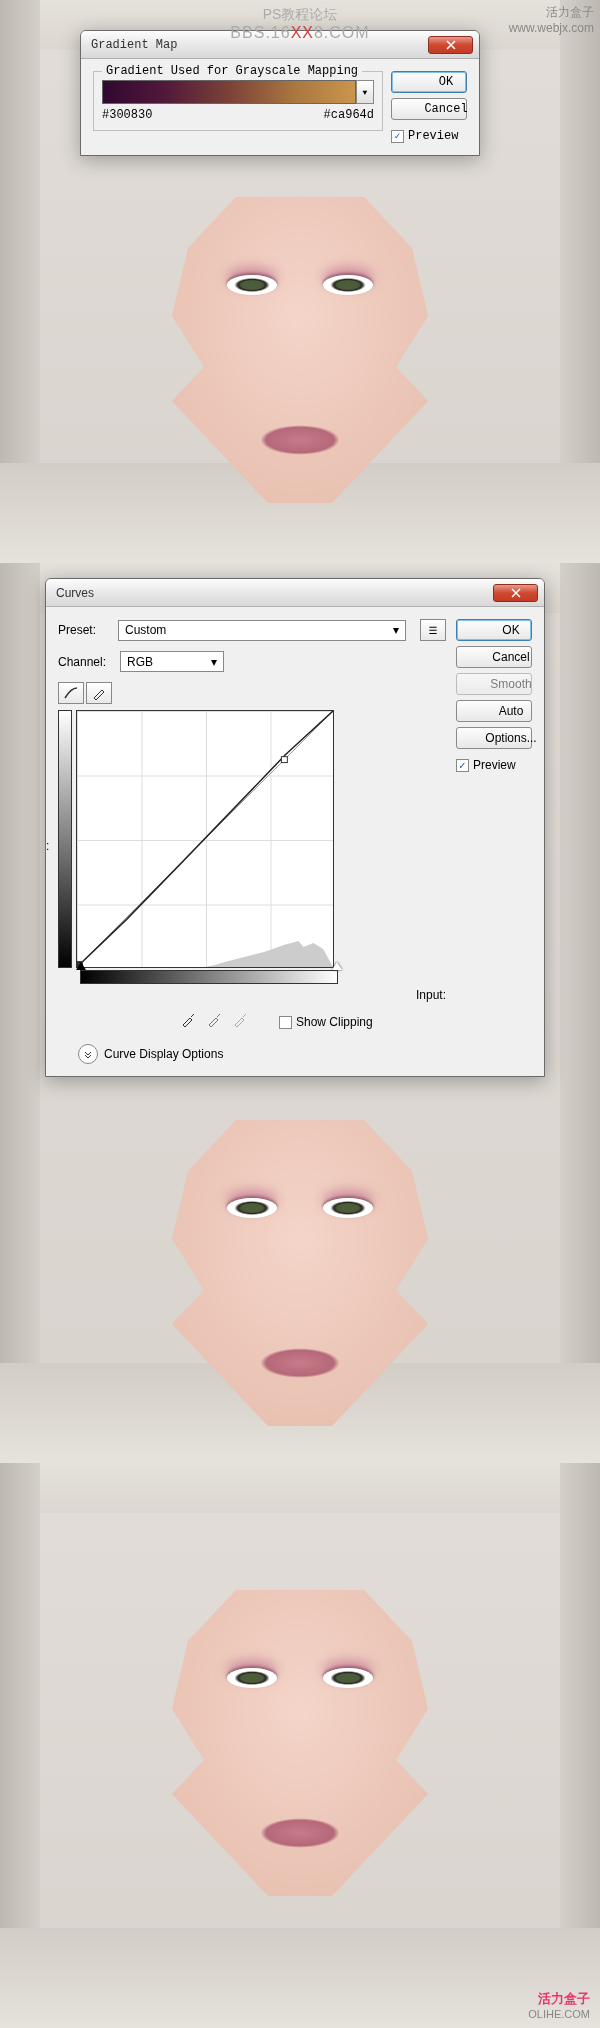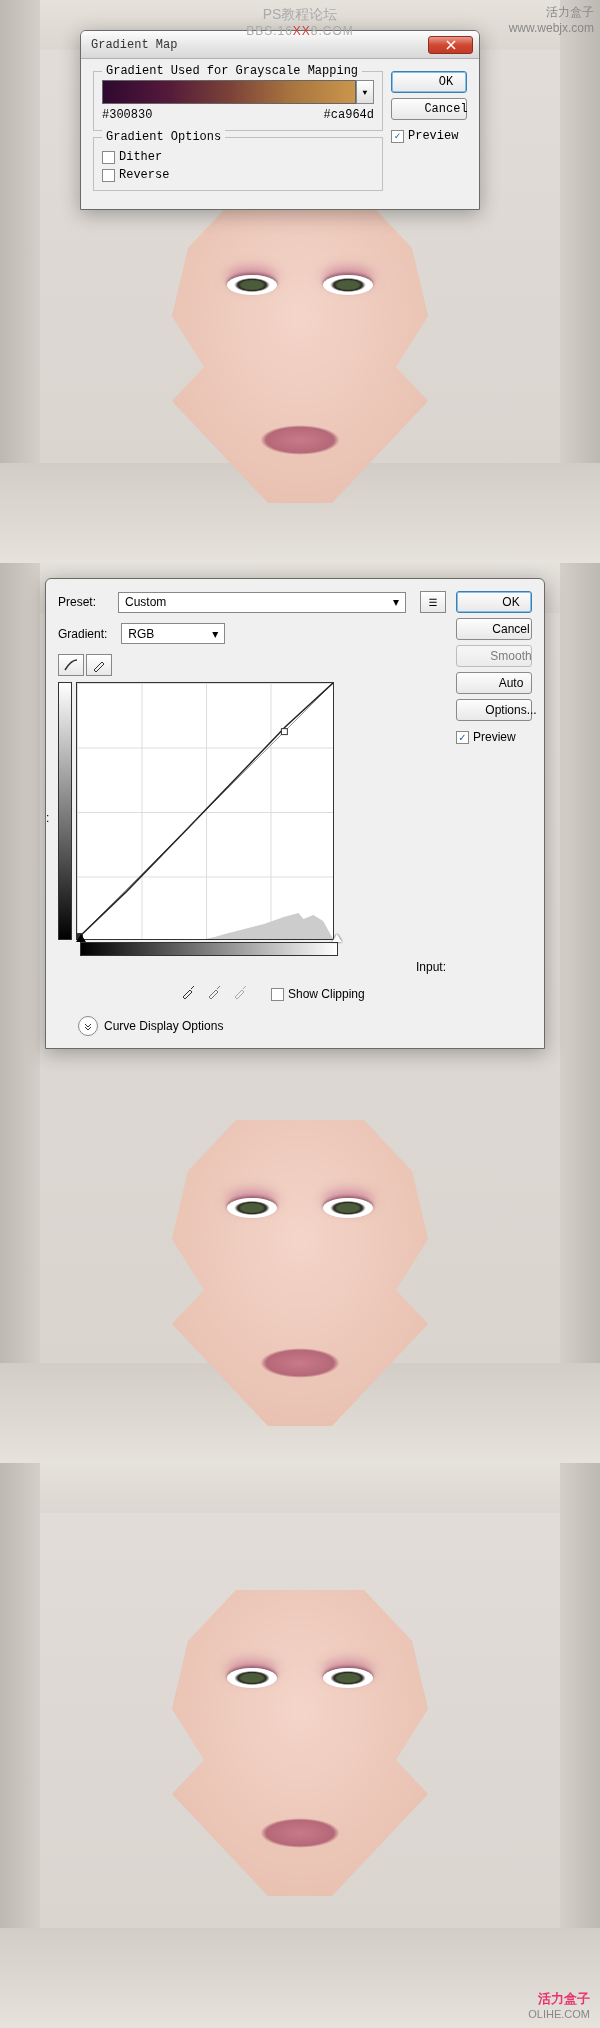--- a/index.html
+++ b/index.html
@@ -335,21 +335,21 @@
     .watermark-top {
       position: absolute;
       top: 6px;
       left: 50%;
       transform: translateX(-50%);
       text-align: center;
       color: #aaa;
       font-size: 14px;
       z-index: 5;
     }
-    .watermark-top .sub { font-size: 12px; letter-spacing: 1px; }
+    .watermark-top .sub { font-size: 16px; letter-spacing: 1px; }
     .watermark-top .xx { color: #d04040; }
     .watermark-tr {
       position: absolute;
       top: 4px;
       right: 6px;
       text-align: right;
       font-size: 12px;
       color: #888;
       z-index: 5;
     }
@@ -413,31 +413,20 @@
           <div class="fieldset-label">Gradient Used for Grayscale Mapping</div>
           <div style="display:flex; gap:0;">
             <div class="gradient-bar"></div>
             <div class="dropdown-arrow">▼</div>
           </div>
           <div class="color-labels">
             <span>#300830</span>
             <span>#ca964d</span>
           </div>
         </div>
-        <div class="fieldset">
-          <div class="fieldset-label">Gradient Options</div>
-          <div class="ps-checkbox">
-            <span class="checkbox-box"></span>
-            <span>Dither</span>
-          </div>
-          <div class="ps-checkbox">
-            <span class="checkbox-box"></span>
-            <span>Reverse</span>
-          </div>
-        </div>
       </div>
       <div class="right-col">
         <div class="ps-button primary">OK</div>
         <div class="ps-button">Cancel</div>
         <div class="ps-checkbox">
           <span class="checkbox-box">✓</span>
           <span>Preview</span>
         </div>
       </div>
     </div>
@@ -455,32 +444,41 @@
   <div class="face-silhouette" style="top:540px">
     <div class="face-shape"></div>
     <div class="eyes">
         <div class="eye"></div>
         <div class="eye"></div>
       </div>
     <div class="lips"></div>
   </div>
 
   <div class="dialog" style="top:15px; left:45px; width:500px;">
+    <div class="titlebar">
+      <span>Curves</span>
+      <span class="spacer"></span>
+      <div class="close-btn">
+        <svg width="10" height="10" viewBox="0 0 10 10">
+            <path d="M1 1 L9 9 M9 1 L1 9" stroke="white" stroke-width="1.5"></path>
+          </svg>
+      </div>
+    </div>
     <div class="dialog-body curves-body">
       <div class="left-col">
         <div class="preset-row">
           <label>Preset:</label>
           <div class="combo">
             <span>Custom</span>
             <span>▾</span>
           </div>
           <div class="tool-icon" style="font-size:10px;">☰</div>
         </div>
         <div class="preset-row">
-          <label>Gradient:</label>
+          <label>Channel:</label>
           <div class="combo combo-small">
             <span>RGB</span>
             <span>▾</span>
           </div>
         </div>
         <div class="tool-icons">
           <div class="tool-icon">
             <svg width="16" height="14">
                 <path d="M2 12 Q8 2 14 2" stroke="#333" fill="none" stroke-width="1.5"></path>
               </svg>
@@ -524,21 +522,21 @@
           <div class="eyedropper">
             <svg width="16" height="16">
                 <path d="M3 13 L10 6 L12 8 L5 15 Z M11 5 L14 2" stroke="#777" fill="none"></path>
               </svg>
           </div>
           <div class="eyedropper">
             <svg width="16" height="16">
                 <path d="M3 13 L10 6 L12 8 L5 15 Z M11 5 L14 2" stroke="#aaa" fill="none"></path>
               </svg>
           </div>
-          <div class="ps-checkbox" style="margin-left:15px;">
+          <div class="ps-checkbox" style="margin-left:23px;">
             <span class="checkbox-box"></span>
             <span>Show Clipping</span>
           </div>
         </div>
 
         <div class="curve-display-options">
           <span class="expand-btn">
             <svg width="10" height="10">
                 <path d="M2 3 L5 6 L8 3 M2 6 L5 9 L8 6" stroke="#333" fill="none"></path>
               </svg>

